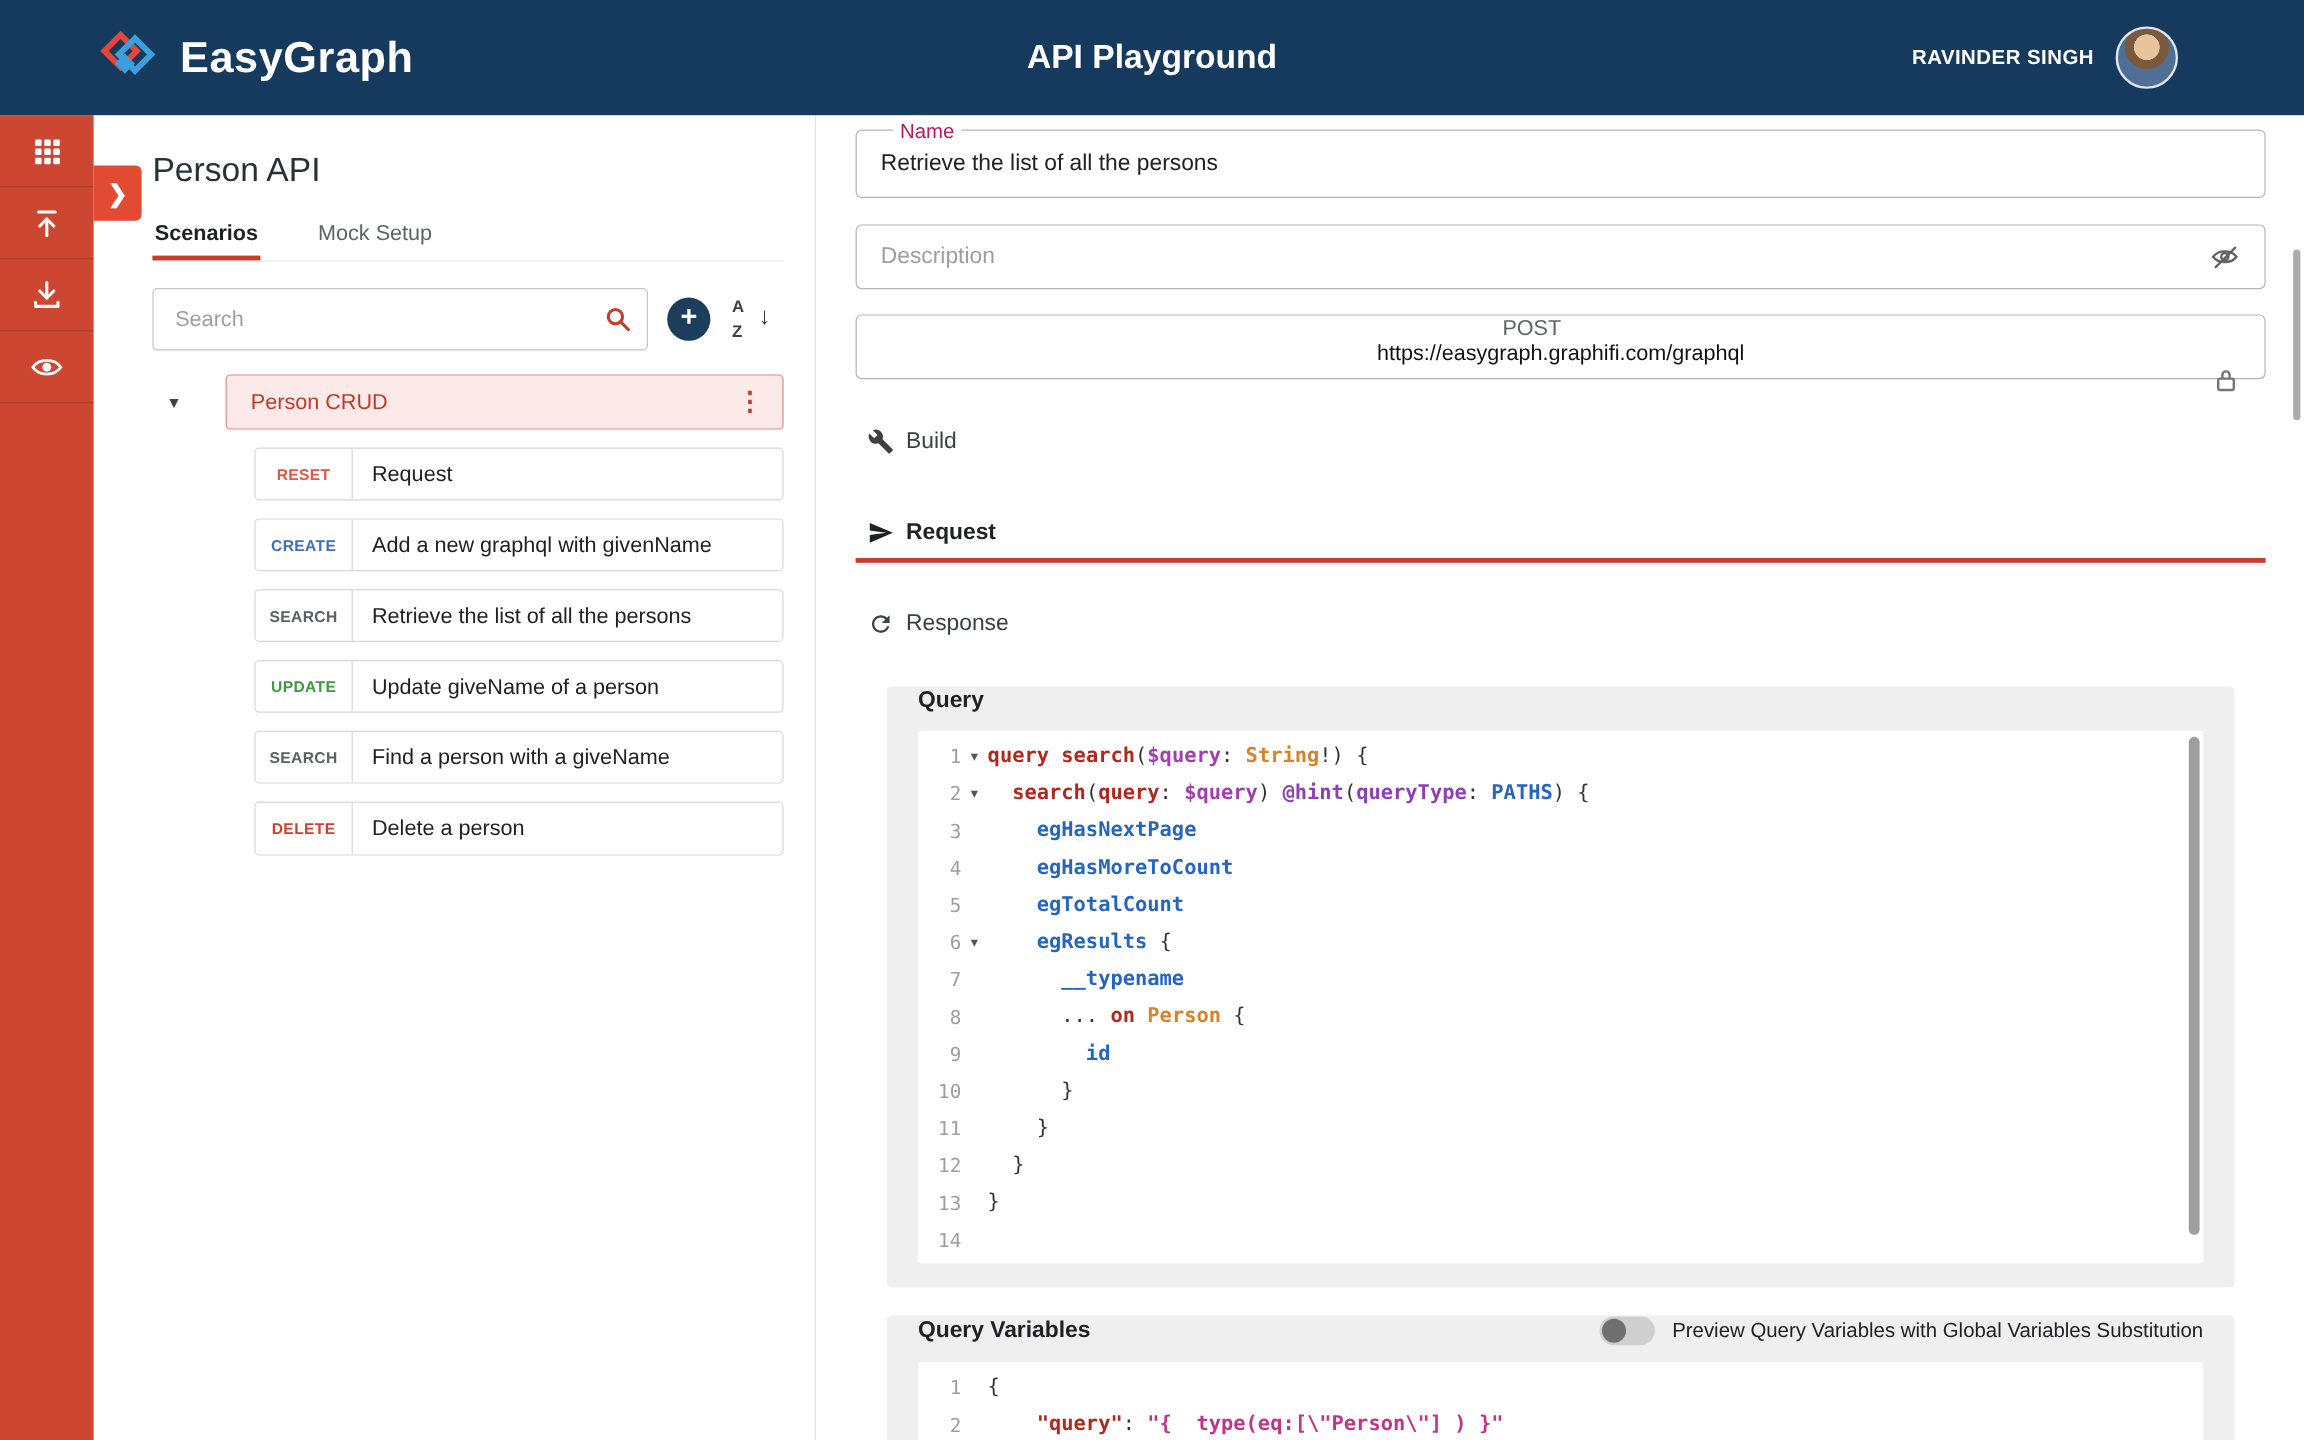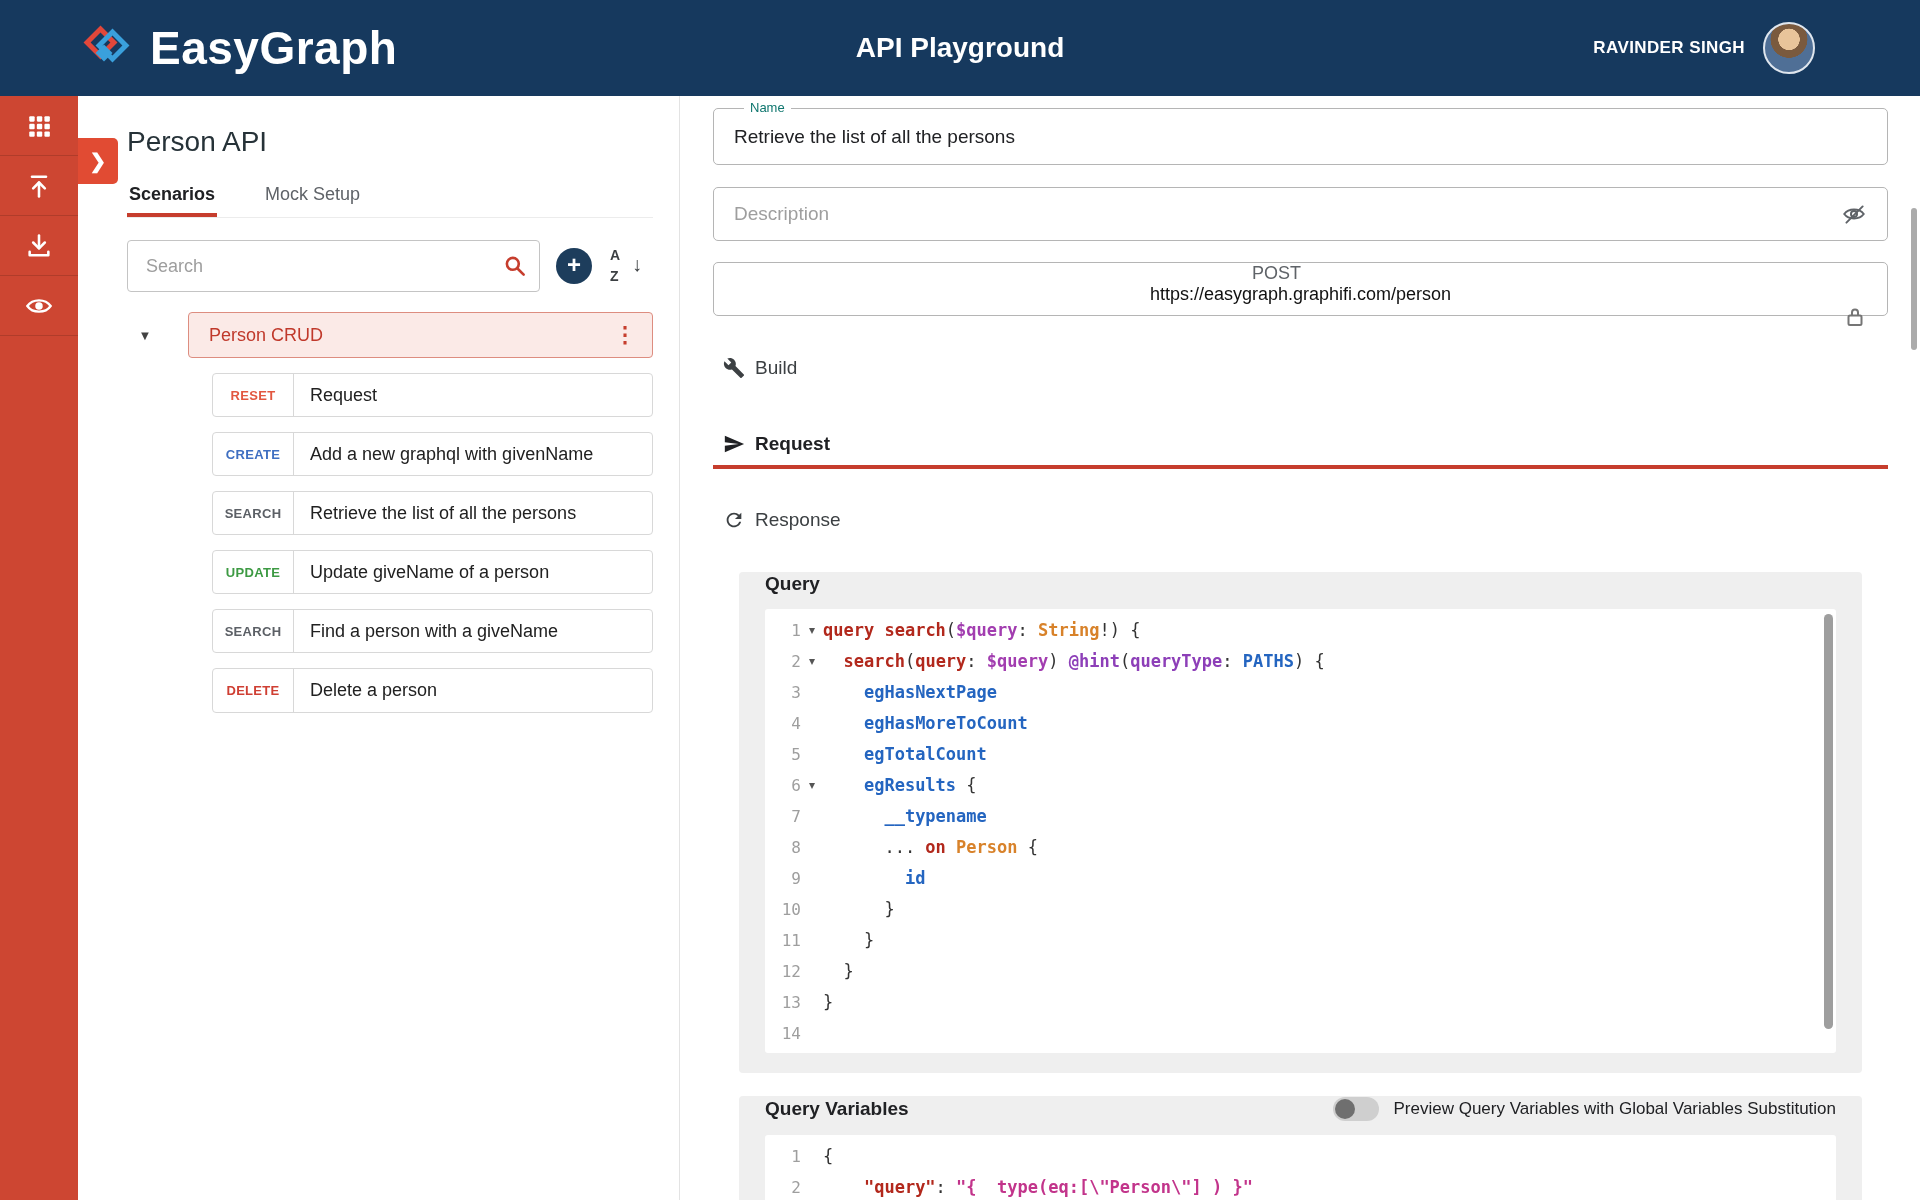--- a/index.html
+++ b/index.html
@@ -3,21 +3,21 @@
 <meta charset="utf-8">
 <style>
   * { margin:0; padding:0; box-sizing:border-box; }
   html,body { width:1920px; height:1200px; overflow:hidden; background:#fff;
     font-family:"Liberation Sans", sans-serif; position:relative; }
 
   
   .topbar { position:absolute; left:0; top:0; width:1920px; height:96px; background:#16395e;
     display:flex; align-items:center; padding:0 105px 0 78px; z-index:20; }
   .brand { display:flex; align-items:center; gap:16px; }
-  .brand-name { color:#fff; font-size:46px; font-weight:600; letter-spacing:.5px; }
+  .brand-name { color:#fff; font-size:36px; font-weight:600; letter-spacing:.5px; }
   .page-title { position:absolute; left:0; right:0; text-align:center; color:#fff; font-size:28px; font-weight:700; pointer-events:none; }
   .userblock { margin-left:auto; display:flex; align-items:center; gap:18px; z-index:2; }
   .user-name { color:#fff; font-size:17px; font-weight:700; letter-spacing:.4px; }
   .avatar { width:52px; height:52px; border-radius:50%; border:2px solid #dfe6ee;
     background: radial-gradient(circle at 50% 32%, #e8c49a 0 26%, #7a5a3e 27% 45%, #4f6f96 46% 100%); }
 
   
   .rail { position:absolute; left:0; top:96px; width:78px; height:1104px; background:#cd4632; z-index:10; }
   .rail-slot { width:78px; height:60px; display:flex; align-items:center; justify-content:center;
     border-bottom:1px solid rgba(0,0,0,.14); cursor:pointer; }
@@ -60,21 +60,21 @@
     border-right:1px solid #d8d8d8; font-size:13px; font-weight:700; letter-spacing:.3px; }
   .scenario-label { padding:8px 16px; font-size:18px; color:#212121; line-height:1.45;
     display:flex; align-items:center; }
 
   
   .main { position:absolute; left:681px; top:96px; width:1239px; height:1104px; background:#fff;
     padding:12px 32px 0 32px; }
   .outlined { position:relative; border:1px solid #b5b5b5; border-radius:5px; background:#fff; }
   .name-field { height:57px; margin-bottom:22px; }
   .float-label { position:absolute; top:-9px; left:30px; background:#fff; padding:0 6px;
-    font-size:13px; color:#0f766e; }
+    font-size:17px; color:#be185d; }
   .field-value { position:absolute; left:20px; top:0; height:100%; display:flex; align-items:center;
     font-size:19px; color:#202124; }
   .desc-field { height:54px; margin-bottom:21px; display:flex; align-items:center; padding:0 20px; }
   .desc-field input { flex:1; border:none; outline:none; font-size:19px; color:#202124;
     font-family:"Liberation Sans",sans-serif; }
   .desc-field input::placeholder { color:#9e9e9e; }
   .url-row { height:54px; margin-bottom:33px; display:flex; align-items:center; padding:0 20px; gap:0;flex-direction:column; }
   .method { font-size:18px; color:#5f6368; margin-right:48px; }
   .url-text { font-size:18px; color:#111; }
   .row-icon-right { margin-left:auto; cursor:pointer; display:flex; align-items:center; }
@@ -263,21 +263,21 @@
       <svg width="26" height="26" viewBox="0 0 24 24" fill="none" stroke="#5f6368" stroke-width="1.8" stroke-linecap="round">
         <path d="M3 12 C7 6.5, 17 6.5, 21 12 C17 17.5, 7 17.5, 3 12 Z"></path>
         <circle cx="12" cy="12" r="2.8"></circle>
         <line x1="5" y1="20" x2="20" y2="5"></line>
       </svg>
     </span>
   </div>
 
   <div class="outlined url-row">
     <span class="method">POST</span>
-    <span class="url-text">https://easygraph.graphifi.com/person</span>
+    <span class="url-text">https://easygraph.graphifi.com/graphql</span>
     <span class="row-icon-right">
       <svg width="24" height="24" viewBox="0 0 24 24" fill="none" stroke="#757575" stroke-width="2">
         <rect x="5.5" y="10.5" width="13" height="9.5" rx="1.5"></rect>
         <path d="M9 10.5 V7.5 a3 3 0 0 1 6 0 v3"></path>
       </svg>
     </span>
   </div>
 
   <div class="req-tabs">
     <div class="req-tab">

